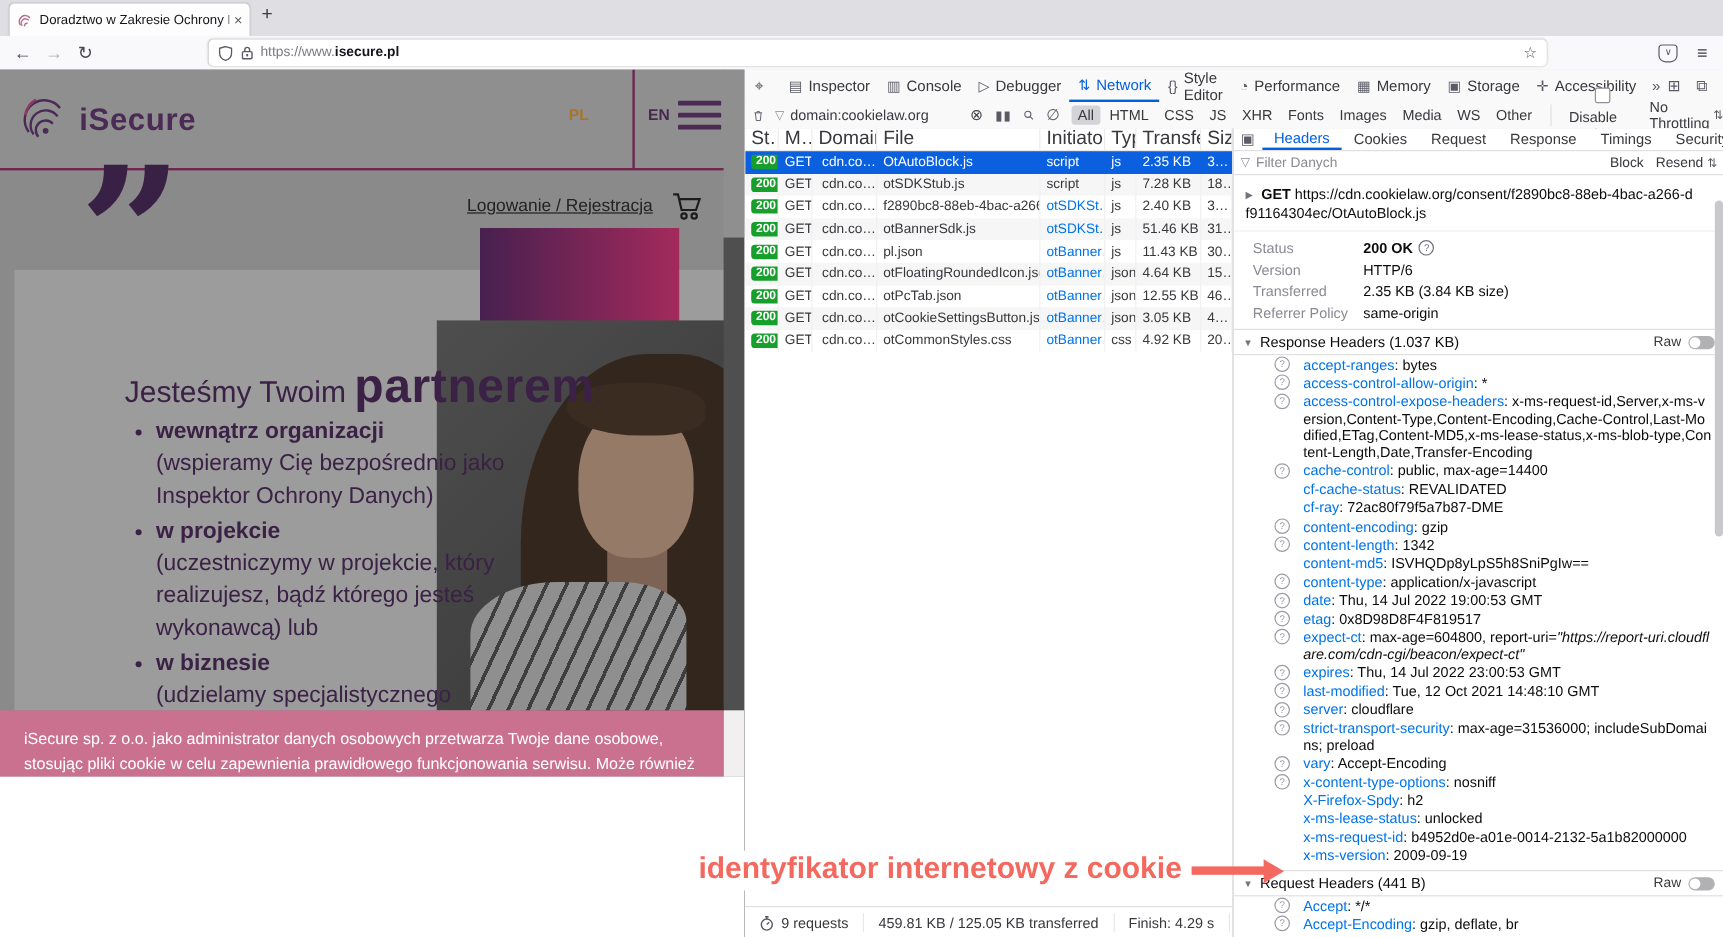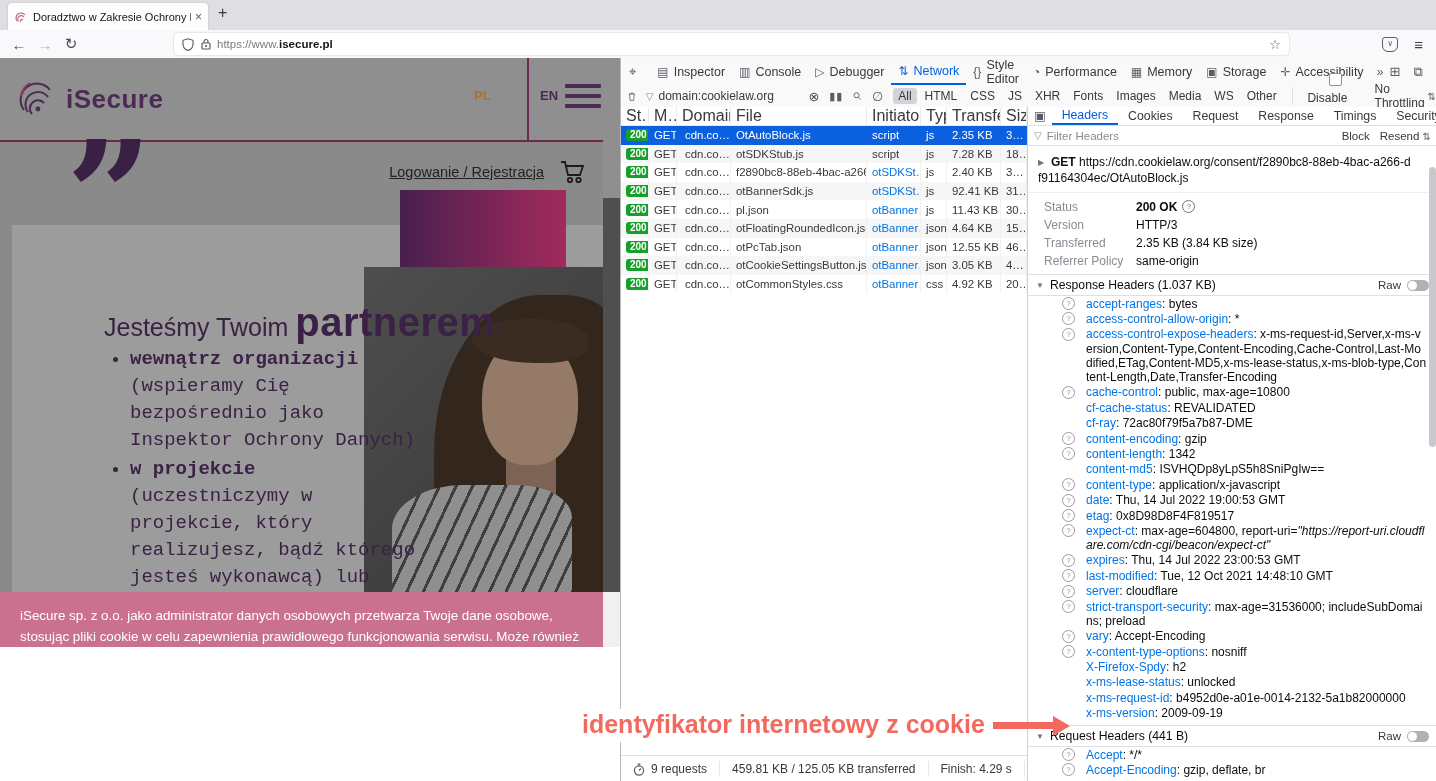--- a/index.html
+++ b/index.html
@@ -39,21 +39,21 @@
   #grad-block{position:absolute;left:400px;top:132px;width:166px;height:78px;background:linear-gradient(90deg,#47204f,#a32a5c);}
   #photo{position:absolute;left:364px;top:209px;width:240px;height:325px;background:linear-gradient(135deg,#4e4e4e,#373737);overflow:hidden;}
   .hair{position:absolute;left:70px;top:28px;width:220px;height:330px;background:#33271d;border-radius:48% 40% 30% 30%;}
   .face{position:absolute;left:118px;top:70px;width:96px;height:128px;background:#967a68;border-radius:48% 48% 44% 44%;}
   .bangs{position:absolute;left:108px;top:52px;width:116px;height:44px;background:#3a2c20;border-radius:50% 50% 40% 60%;}
   .blouse{position:absolute;left:28px;top:218px;width:180px;height:110px;background:repeating-linear-gradient(115deg,#8f8f8f 0 12px,#3e3e3e 12px 15px);border-radius:40% 30% 0 0;}
   .neck-shadow{position:absolute;left:142px;top:188px;width:50px;height:40px;background:#7d6354;}
   #site-heading{position:absolute;left:104px;top:242px;color:#3b2145;text-align:center;}
   #site-heading .h-small{font-size:25px;}
   #site-heading .h-big{font-size:40px;font-weight:bold;letter-spacing:.5px;}
-  #bullets{position:absolute;left:112px;top:288px;width:300px;margin:0;padding:0 0 0 18px;color:#3b2145;font-family:Liberation Mono, monospace;}
+  #bullets{position:absolute;left:112px;top:288px;width:300px;margin:0;padding:0 0 0 18px;color:#3b2145;}
   #bullets li{font-size:19px;line-height:27px;margin-bottom:2px;}
   #bullets .b-title{font-weight:bold;}
   #site-scroll-top{position:absolute;left:603px;top:0;width:17px;height:140px;background:#8f8f8f;}
   #site-scroll-mid{position:absolute;left:603px;top:140px;width:17px;height:394px;background:#4f4f4f;}
   #site-scroll-bot{position:absolute;left:603px;top:534px;width:17px;height:189px;background:#f1efef;}
   
   #banner{position:absolute;left:0;top:534px;width:603px;height:189px;background:#c9718f;box-sizing:border-box;padding:13px 20px 0 20px;}
   #banner-text{font-size:13.4px;line-height:1.57;color:#fff;}
   #privacy-link{color:#4457d6;font-weight:bold;text-decoration:underline;}
   
@@ -410,21 +410,21 @@
     <span>
               <svg width="8" height="10" viewBox="0 0 10 12">
                 <rect x="1" y="5" width="8" height="6" rx="1" fill="none" stroke="#8a8a94" stroke-width="1.4"></rect>
                 <path d="M3 5 V3.5 A2 2 0 0 1 7 3.5 V5" fill="none" stroke="#8a8a94" stroke-width="1.4"></path>
               </svg>
               <span>cdn.co…</span>
             </span>
     <span>otBannerSdk.js</span>
     <span class="ini-link">otSDKSt…</span>
     <span>js</span>
-    <span>92.41 KB</span>
+    <span>51.46 KB</span>
     <span>31…</span>
 
   </div>
           <div class="net-row net-grid">
     <span>
               <span class="badge">200</span>
             </span>
     <span>GET</span>
     <span>
               <svg width="8" height="10" viewBox="0 0 10 12">
@@ -538,21 +538,21 @@
         <span class="detail-tab" style="padding:0 6px;color:#5b5b66;">▣</span>
       <span class="detail-tab active">Headers</span>
           <span class="detail-tab">Cookies</span>
           <span class="detail-tab">Request</span>
           <span class="detail-tab">Response</span>
           <span class="detail-tab">Timings</span>
           <span class="detail-tab">Security</span>
         </div>
       <div id="detail-filter">
         <span style="font-size:10px;margin-right:5px;">▽</span>
-        <span>Filter Headers</span>
+        <span>Filter Danych</span>
         <span class="right">
           <span>Block</span>
           <span><span>Resend</span> <span style="font-size:10px;color:#5b5b66;">⇅</span></span>
         </span>
       </div>
 
       <div id="detail-scroll">
         <div id="req-url">
           <span class="tri">▶</span>
           <span class="m">GET</span>
@@ -560,21 +560,21 @@
         </div>
 
         <div style="padding-top:5px;">
           <div class="sumrow">
             <span class="lab">Status</span>
             <span class="val status-green">200 OK</span>
             <span class="info-circ">?</span>
           </div>
           <div class="sumrow">
             <span class="lab">Version</span>
-            <span class="val">HTTP/3</span>
+            <span class="val">HTTP/6</span>
           </div>
           <div class="sumrow">
             <span class="lab">Transferred</span>
             <span class="val">2.35 KB (3.84 KB size)</span>
           </div>
           <div class="sumrow">
             <span class="lab">Referrer Policy</span>
             <span class="val">same-origin</span>
           </div>
         </div>
@@ -599,21 +599,21 @@
     <span class="hdr-val">*</span>
   </div>
             <div class="hdr-row">
     <span class="help">?</span>
     <span class="hdr-name">access-control-expose-headers</span><span>: </span>
     <span class="hdr-val">x-ms-request-id,Server,x-ms-version,Content-Type,Content-Encoding,Cache-Control,Last-Modified,ETag,Content-MD5,x-ms-lease-status,x-ms-blob-type,Content-Length,Date,Transfer-Encoding</span>
   </div>
             <div class="hdr-row">
     <span class="help">?</span>
     <span class="hdr-name">cache-control</span><span>: </span>
-    <span class="hdr-val">public, max-age=10800</span>
+    <span class="hdr-val">public, max-age=14400</span>
   </div>
             <div class="hdr-row">
     
     <span class="hdr-name">cf-cache-status</span><span>: </span>
     <span class="hdr-val">REVALIDATED</span>
   </div>
             <div class="hdr-row">
     
     <span class="hdr-name">cf-ray</span><span>: </span>
     <span class="hdr-val">72ac80f79f5a7b87-DME</span>

